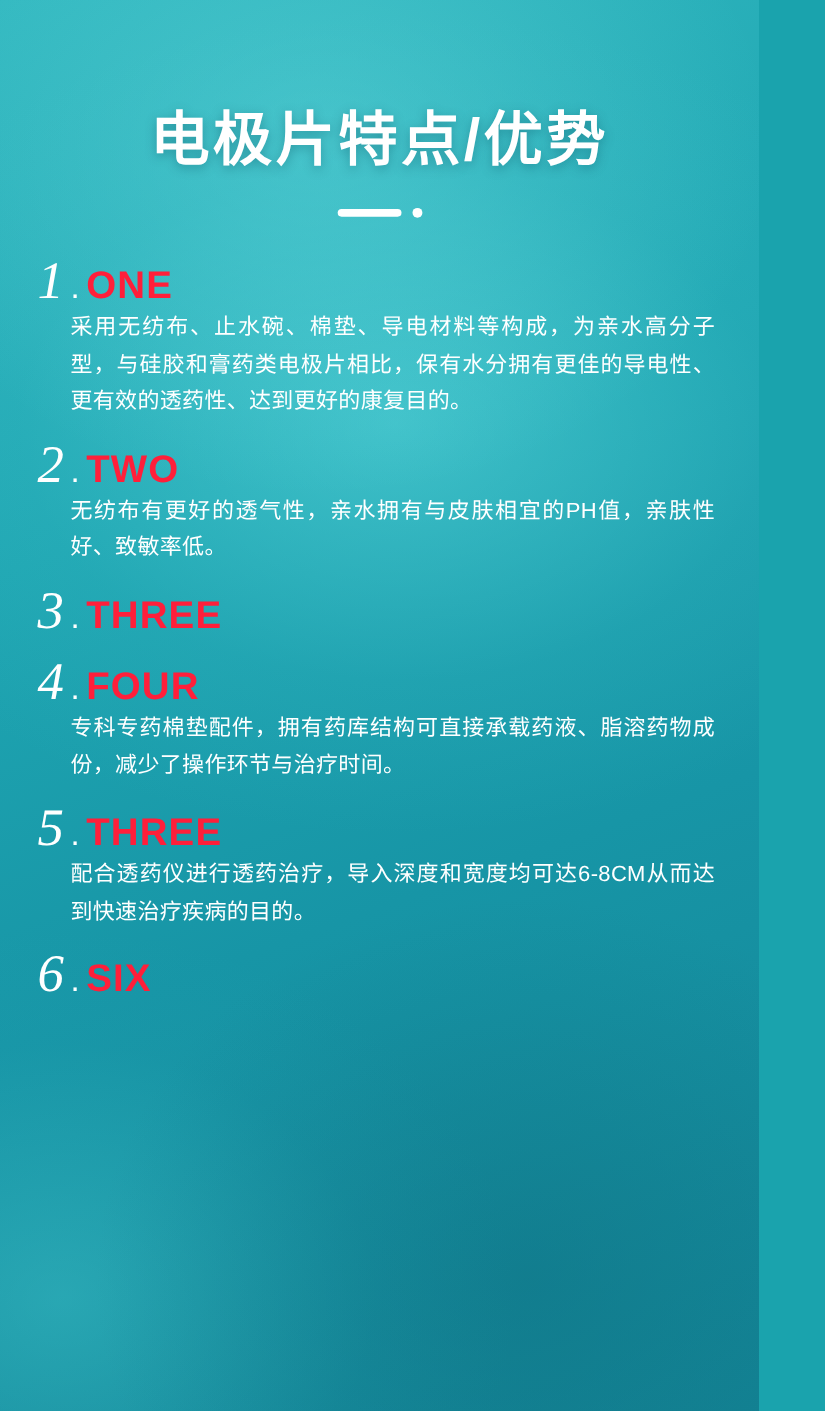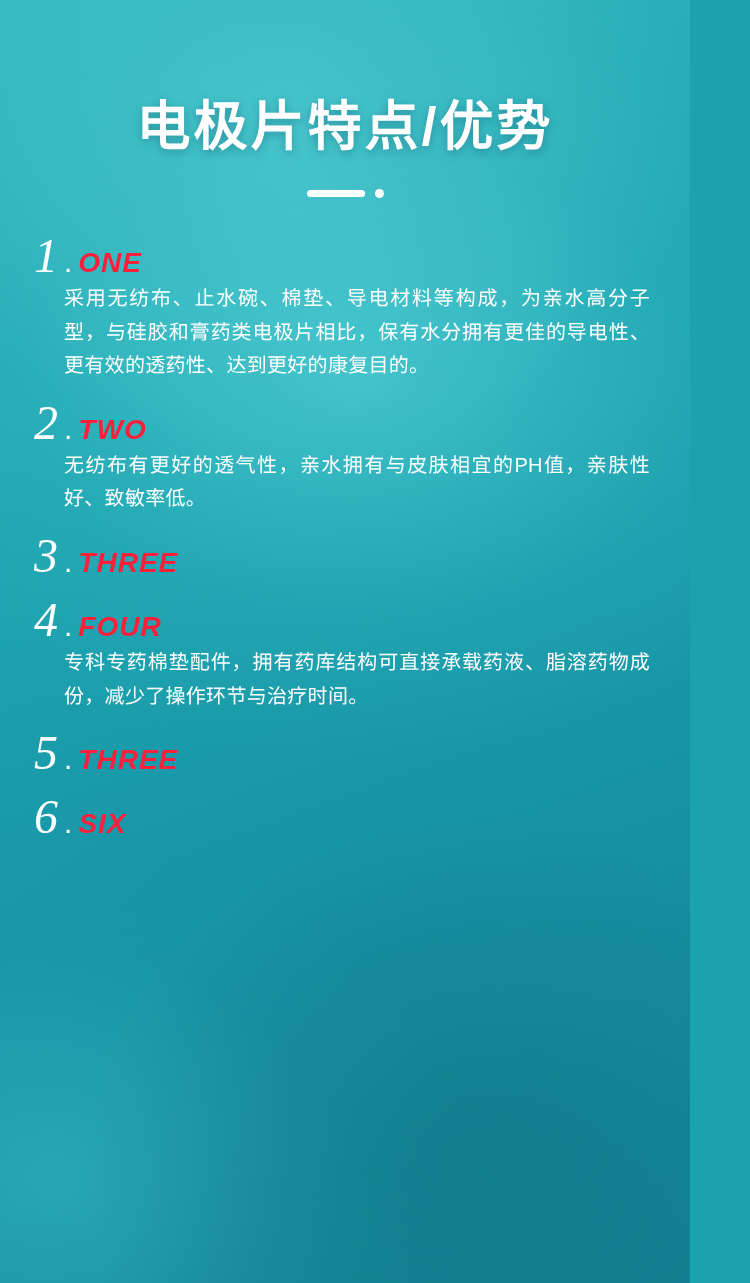--- a/index.html
+++ b/index.html
@@ -100,23 +100,22 @@
   }
   .item-dot {
     color: #ffffff;
     font-size: 30px;
     line-height: 1;
     margin-left: 2px;
     margin-right: 2px;
   }
   .item-word {
     color: #ff1f3a;
-    font-size: 28px;
+    font-size: 35px;
     font-weight: bold;
-    font-style: italic;
     letter-spacing: 1px;
     line-height: 1;
   }
   .item-body {
     color: #ffffff;
     font-size: 20px;
     line-height: 1.68;
     padding-left: 30px;
     padding-right: 6px;
     text-align: justify;
@@ -172,20 +171,21 @@
         </div>
         <div class="item-body">专科专药棉垫配件，拥有药库结构可直接承载药液、脂溶药物成份，减少了操作环节与治疗时间。</div>
       </div>
 
       <div class="item">
         <div class="item-head">
           <span class="item-num">5</span>
           <span class="item-dot">.</span>
           <span class="item-word">THREE</span>
         </div>
+        <div class="item-body">配合透药仪进行透药治疗，导入深度和宽度均可达6-8CM从而达到快速治疗疾病的目的。</div>
       </div>
 
       <div class="item">
         <div class="item-head">
           <span class="item-num">6</span>
           <span class="item-dot">.</span>
           <span class="item-word">SIX</span>
         </div>
       </div>
 

